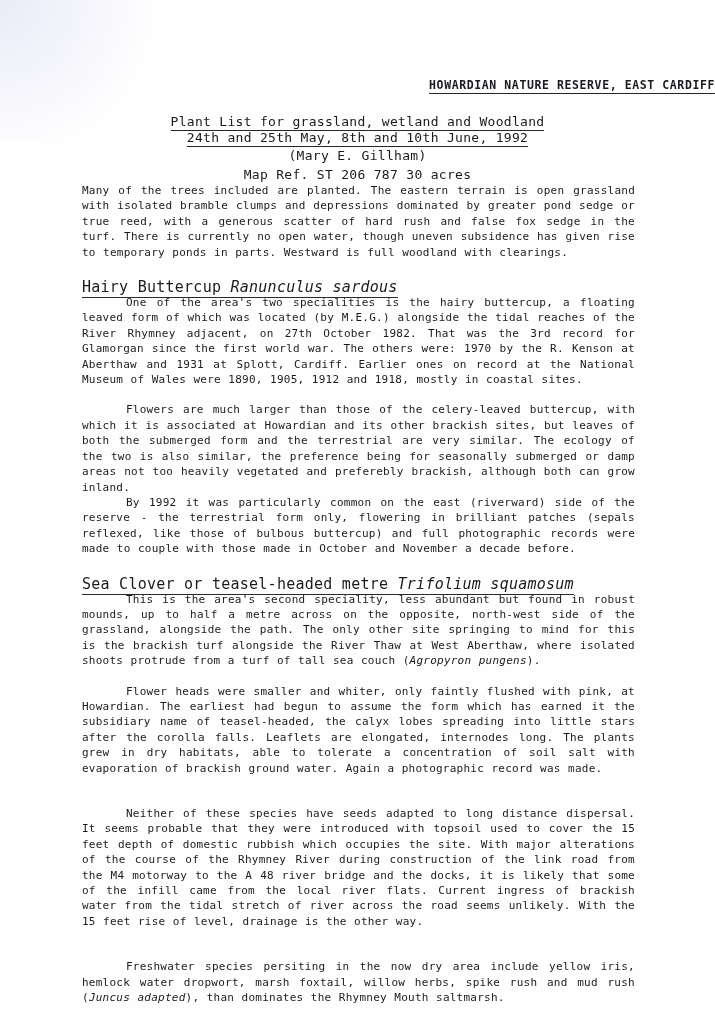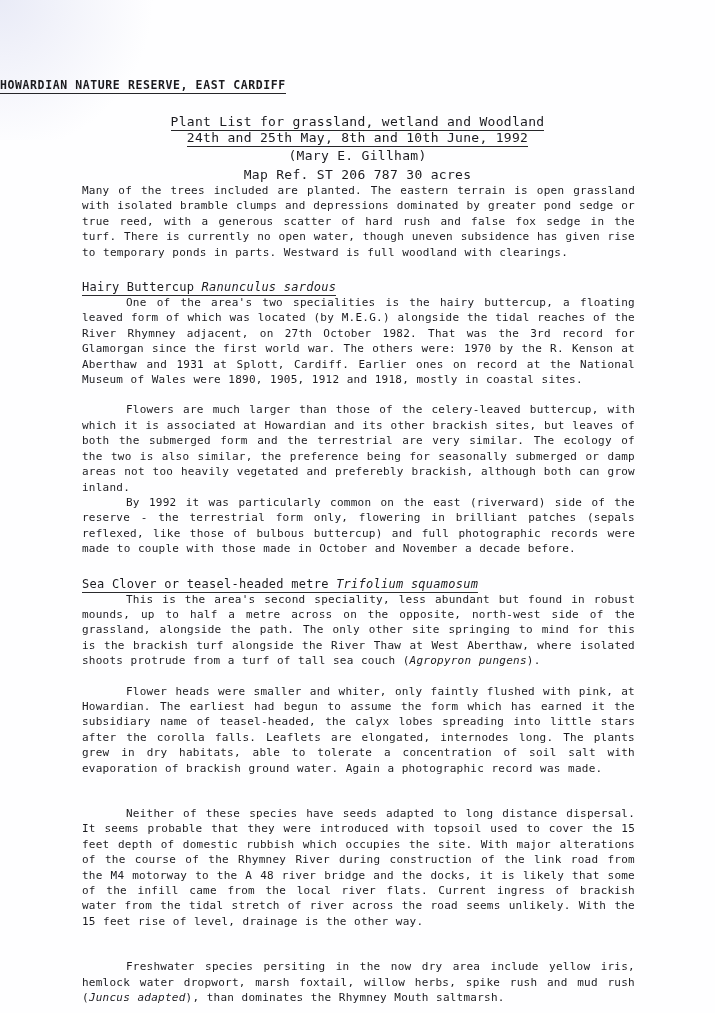--- a/index.html
+++ b/index.html
@@ -22,21 +22,21 @@
     width: 160px; height: 140px;
     background: radial-gradient(circle at 0% 0%, rgba(216,219,240,0.55) 0%, rgba(250,250,255,0.0) 72%);
     pointer-events: none;
   }
   .page {
     position: relative;
     padding: 0;
   }
 
   .doc-title {
-    text-align: left;
+    text-align: right;
     font-size: 11.5px;
     letter-spacing: 0.6px;
     margin: 78px 0 0 0;
     font-weight: 600;
   }
   .doc-title span {
     border-bottom: 1px solid #262629;
     padding-bottom: 1px;
   }
 
@@ -65,21 +65,21 @@
     line-height: 15.4px;
     letter-spacing: 0.25px;
     text-align: justify;
     margin: 0;
     word-spacing: 0.5px;
   }
   p.para.indent { text-indent: 44px; }
   p.gap-top { margin-top: 15px; }
 
   h2.section-head {
-    font-size: 12px;
+    font-size: 15px;
     font-weight: 400;
     letter-spacing: 0.25px;
     margin: 20px 0 0 0;
     line-height: 15px;
   }
   h2.section-head .head-inner {
     border-bottom: 1px solid #2a2a2d;
     padding-bottom: 1px;
   }
   h2.section-head .sci { font-style: italic; }

